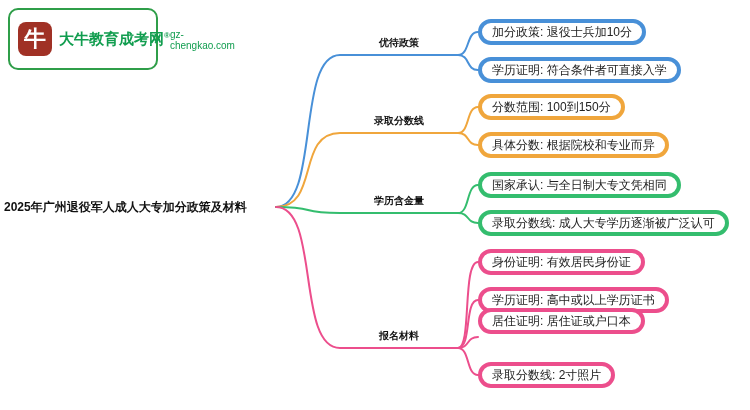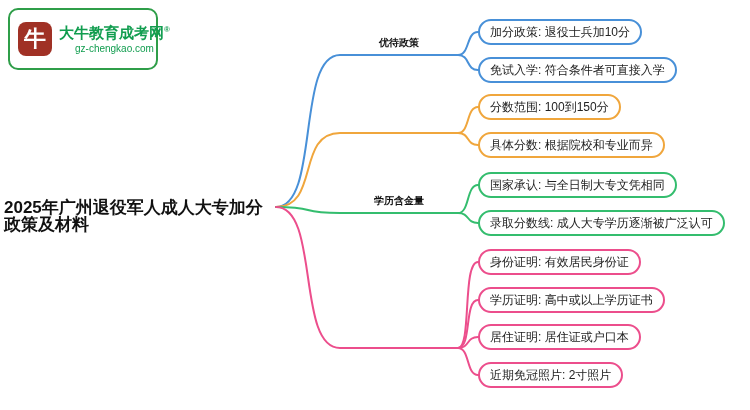--- a/index.html
+++ b/index.html
@@ -14,38 +14,38 @@
     position:absolute;left:8px;top:8px;width:150px;height:62px;
     border:2px solid #2f9e49;border-radius:10px;
     display:flex;align-items:center;gap:7px;padding:2px 8px;box-sizing:border-box;
     background:#fff;
   }
   .bull-badge{
     width:34px;height:34px;border-radius:8px;background:#a03125;color:#fff;
     display:flex;align-items:center;justify-content:center;
     font-size:22px;font-weight:bold;flex:0 0 auto;
   }
-  .logo-text{display:flex;flex-direction:column;align-items:center;line-height:1.15;}
+  .logo-text{display:flex;flex-direction:row;align-items:center;line-height:1.15;}
   .logo-title{color:#119d4f;font-weight:bold;font-size:15px;white-space:nowrap;}
   .logo-title sup{font-size:8px;}
   .logo-url{color:#119d4f;font-size:10px;margin-top:2px;}
 
   .root-topic{
     position:absolute;left:4px;top:199px;width:272px;
-    font-size:17px;color:#111;font-weight:bold;line-height:17px;
+    font-size:12px;color:#111;font-weight:bold;line-height:17px;
   }
 
   .branch-label{
     position:absolute;left:340px;width:118px;text-align:center;
     font-size:10px;font-weight:bold;color:#111;white-space:nowrap;
   }
 
   .leaf{
     position:absolute;left:478px;height:26px;box-sizing:border-box;
-    border:2px solid #d946ef;border-radius:13px;background:#fff;
+    border:4px solid #d946ef;border-radius:13px;background:#fff;
     display:flex;align-items:center;padding:0 10px;
     font-size:12px;color:#222;white-space:nowrap;
   }
 </style>
 </head>
 <body>
 
 <div class="stage">
 
   <svg class="connectors" width="750" height="410" viewBox="0 0 750 410">
@@ -79,29 +79,31 @@
       <div class="logo-title">
         <span>大牛教育成考网</span><sup>®</sup>
       </div>
       <div class="logo-url">gz-chengkao.com</div>
     </div>
   </div>
 
   <div class="root-topic">2025年广州退役军人成人大专加分政策及材料</div>
 
   <div class="branch-label" style="top:36px;">优待政策</div>
+  <div class="branch-label" style="top:114px;">录取分数线</div>
   <div class="branch-label" style="top:194px;">学历含金量</div>
+  <div class="branch-label" style="top:329px;">报名材料</div>
 
   <div class="leaf" style="top: 19px; border-color: rgb(72, 144, 216);">加分政策: 退役士兵加10分</div>
-  <div class="leaf" style="top: 57px; border-color: rgb(72, 144, 216);">免试入学: 符合条件者可直接入学</div>
+  <div class="leaf" style="top: 57px; border-color: rgb(72, 144, 216);">学历证明: 符合条件者可直接入学</div>
 
   <div class="leaf" style="top: 94px; border-color: rgb(240, 166, 60);">分数范围: 100到150分</div>
   <div class="leaf" style="top: 132px; border-color: rgb(240, 166, 60);">具体分数: 根据院校和专业而异</div>
 
   <div class="leaf" style="top: 172px; border-color: rgb(52, 189, 110);">国家承认: 与全日制大专文凭相同</div>
   <div class="leaf" style="top: 210px; border-color: rgb(52, 189, 110);">录取分数线: 成人大专学历逐渐被广泛认可</div>
 
   <div class="leaf" style="top: 249px; border-color: rgb(236, 78, 140);">身份证明: 有效居民身份证</div>
   <div class="leaf" style="top: 287px; border-color: rgb(236, 78, 140);">学历证明: 高中或以上学历证书</div>
-  <div class="leaf" style="top: 324px; border-color: rgb(236, 78, 140);">居住证明: 居住证或户口本</div>
-  <div class="leaf" style="top: 362px; border-color: rgb(236, 78, 140);">近期免冠照片: 2寸照片</div>
+  <div class="leaf" style="top: 308px; border-color: rgb(236, 78, 140);">居住证明: 居住证或户口本</div>
+  <div class="leaf" style="top: 362px; border-color: rgb(236, 78, 140);">录取分数线: 2寸照片</div>
 
 </div>
 
 </body></html>

